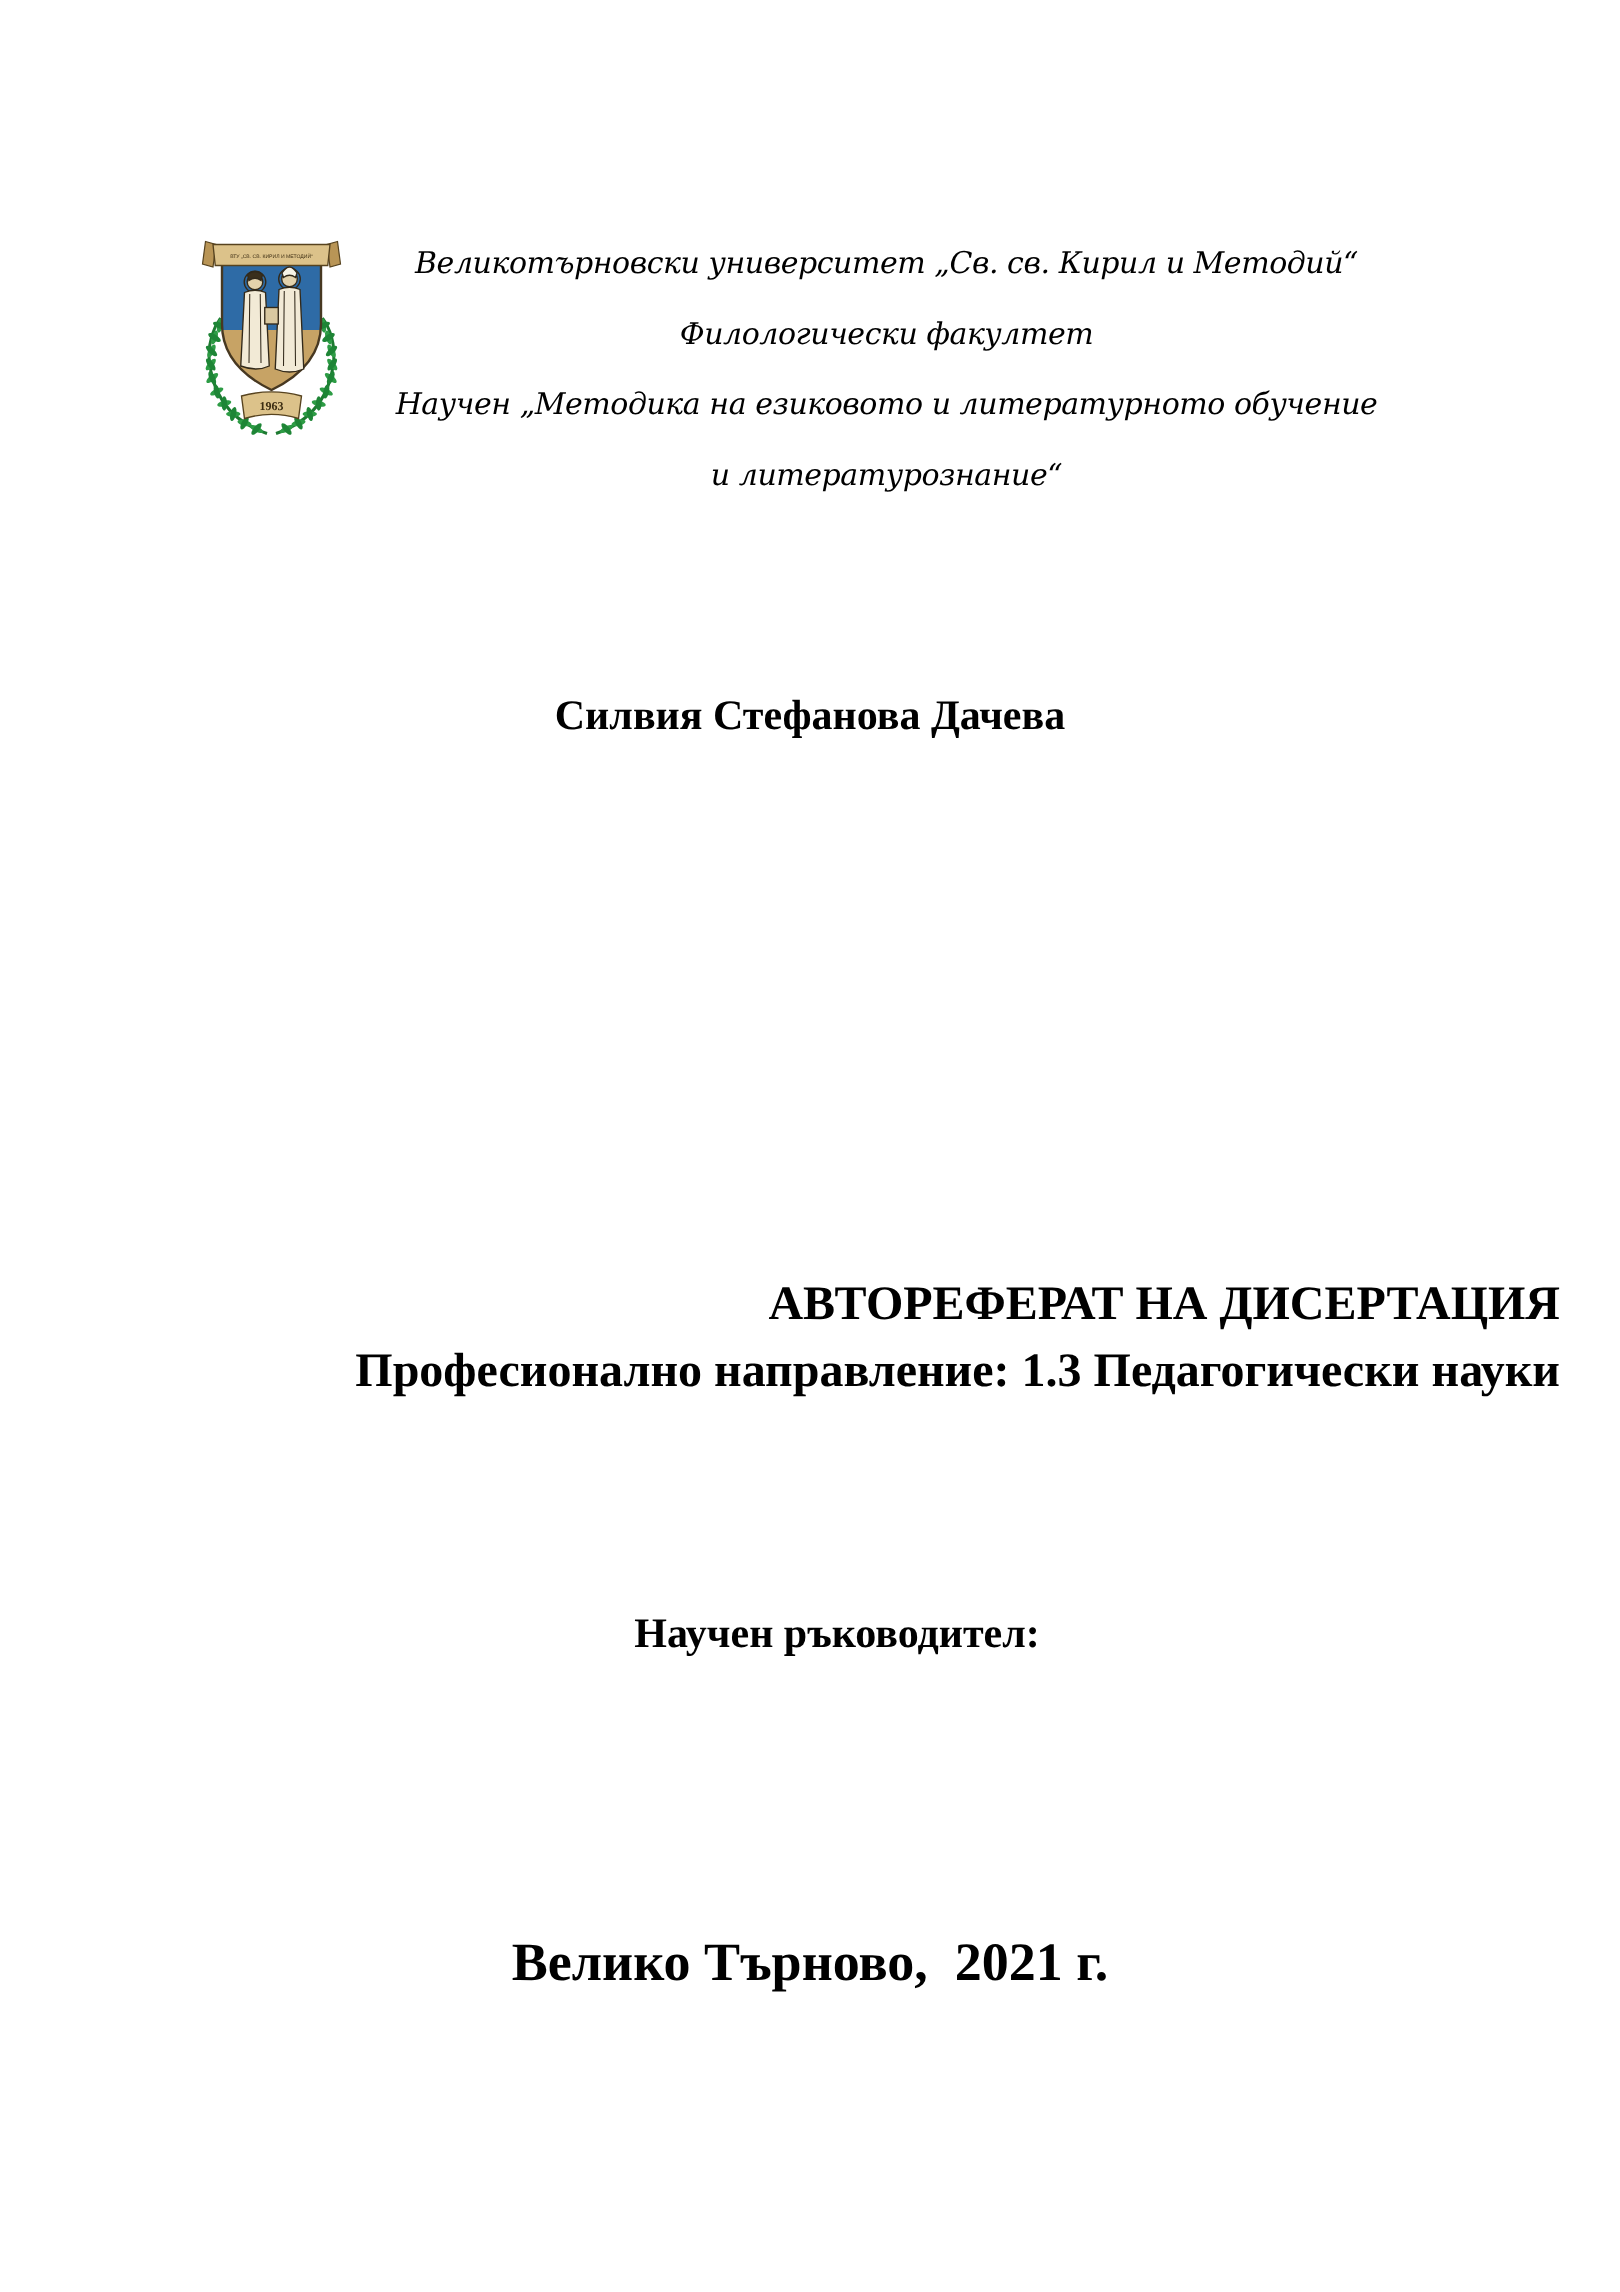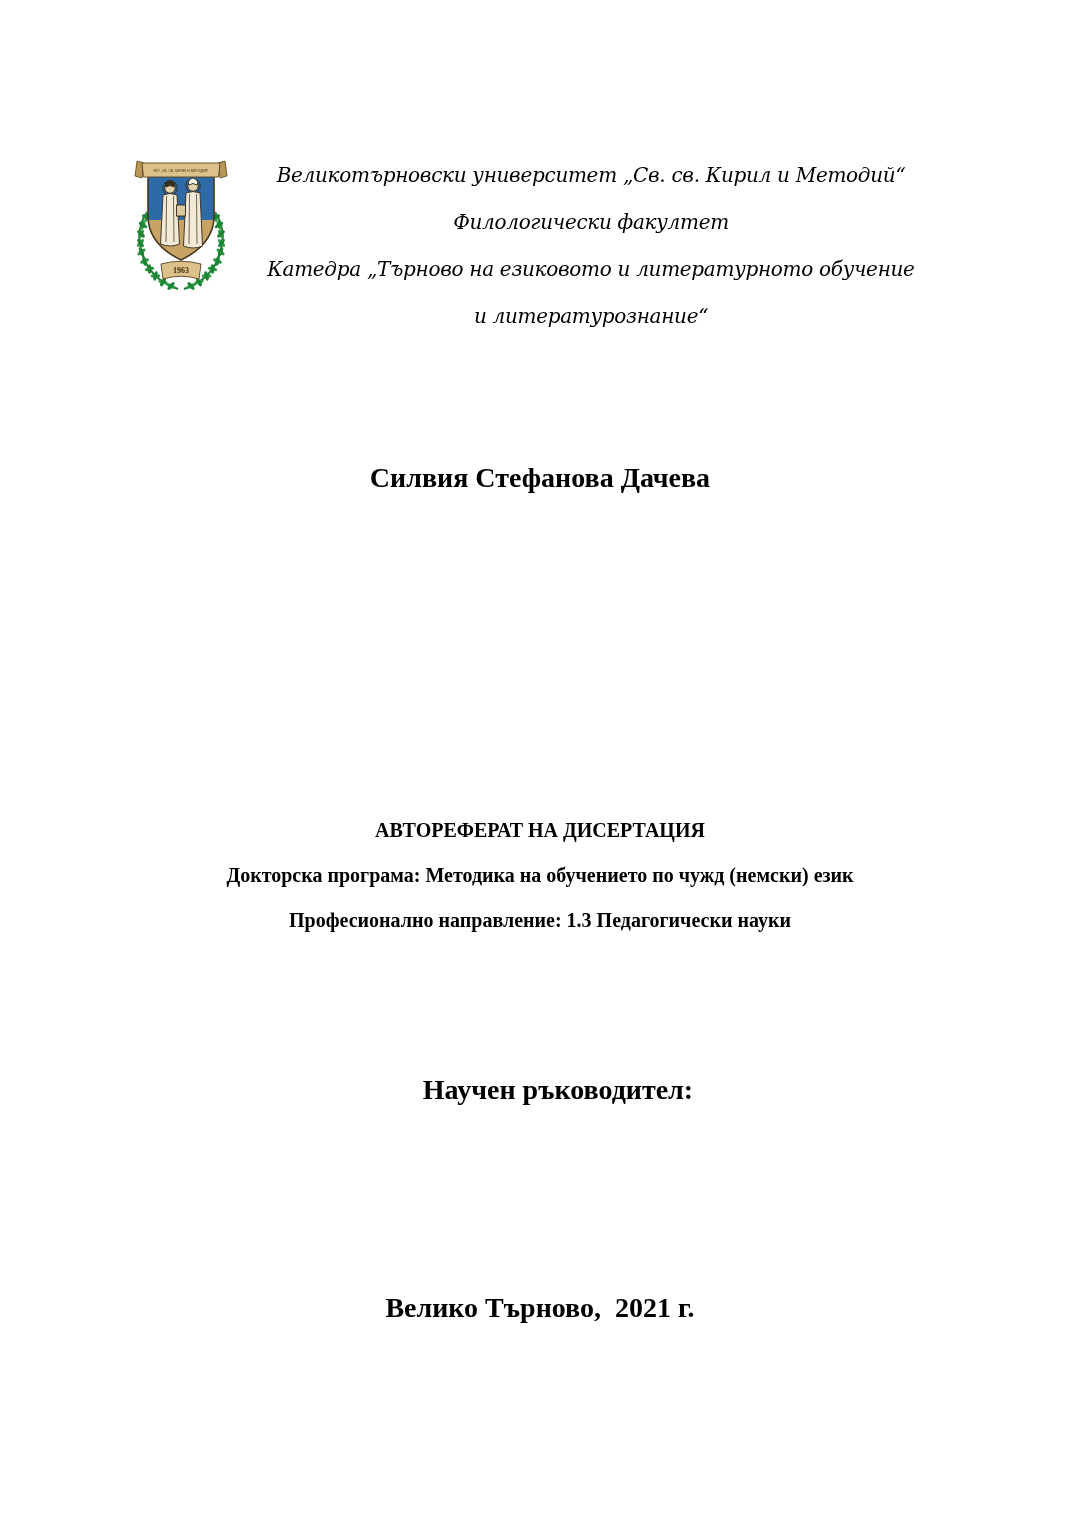--- a/index.html
+++ b/index.html
@@ -49,46 +49,46 @@
     top: 546px;
     width: 1000px;
     text-align: center;
     font-weight: bold;
     font-size: 29px;
     line-height: 43px;
   }
   .abstract {
     position: absolute;
     left: 40px;
-    top: 808px;
+    top: 846px;
     width: 1000px;
-    text-align: center;
+    text-align: right;
     font-weight: bold;
-    font-size: 20px;
+    font-size: 32px;
     line-height: 45px;
   }
   .supervisor {
     position: absolute;
     left: 0;
     top: 1068px;
     width: 1080px;
     text-align: center;
     font-weight: bold;
     font-size: 28px;
     line-height: 44px;
     padding-left: 36px;
   }
   .footer {
     position: absolute;
     left: 0;
     top: 1293px;
     width: 1080px;
     text-align: center;
     font-weight: bold;
-    font-size: 28px;
+    font-size: 36px;
     line-height: 30px;
     white-space: pre;
   }
 </style>
 </head>
 <body>
 
 <div class="page">
 
   <div class="logo">
@@ -153,30 +153,29 @@
       <g>
         <path d="M31,106 Q51,100.5 71,106 L69,121 Q51,115.5 33,121 Z" fill="#dcc28a" stroke="#57431f" stroke-width="0.9"></path>
         <text x="51" y="115" text-anchor="middle" font-size="8" font-weight="bold" fill="#3c2d12" font-family="Liberation Serif, serif">1963</text>
       </g>
     </svg>
   </div>
 
   <div class="header">
     <div>Великотърновски университет „Св. св. Кирил и Методий“</div>
     <div>Филологически факултет</div>
-    <div>Катедра „Търново на езиковото и литературното обучение</div>
+    <div>Научен „Методика на езиковото и литературното обучение</div>
     <div>и литературознание“</div>
   </div>
 
   <div class="author">Силвия Стефанова Дачева</div>
 
 
   <div class="abstract">
     <div>АВТОРЕФЕРАТ НА ДИСЕРТАЦИЯ</div>
-    <div>Докторска програма: Методика на обучението по чужд (немски) език</div>
     <div>Професионално направление: 1.3 Педагогически науки</div>
   </div>
 
   <div class="supervisor">
     <div>Научен ръководител:</div>
   </div>
 
   <div class="footer">Велико Търново,  2021 г.</div>
 
 </div>

